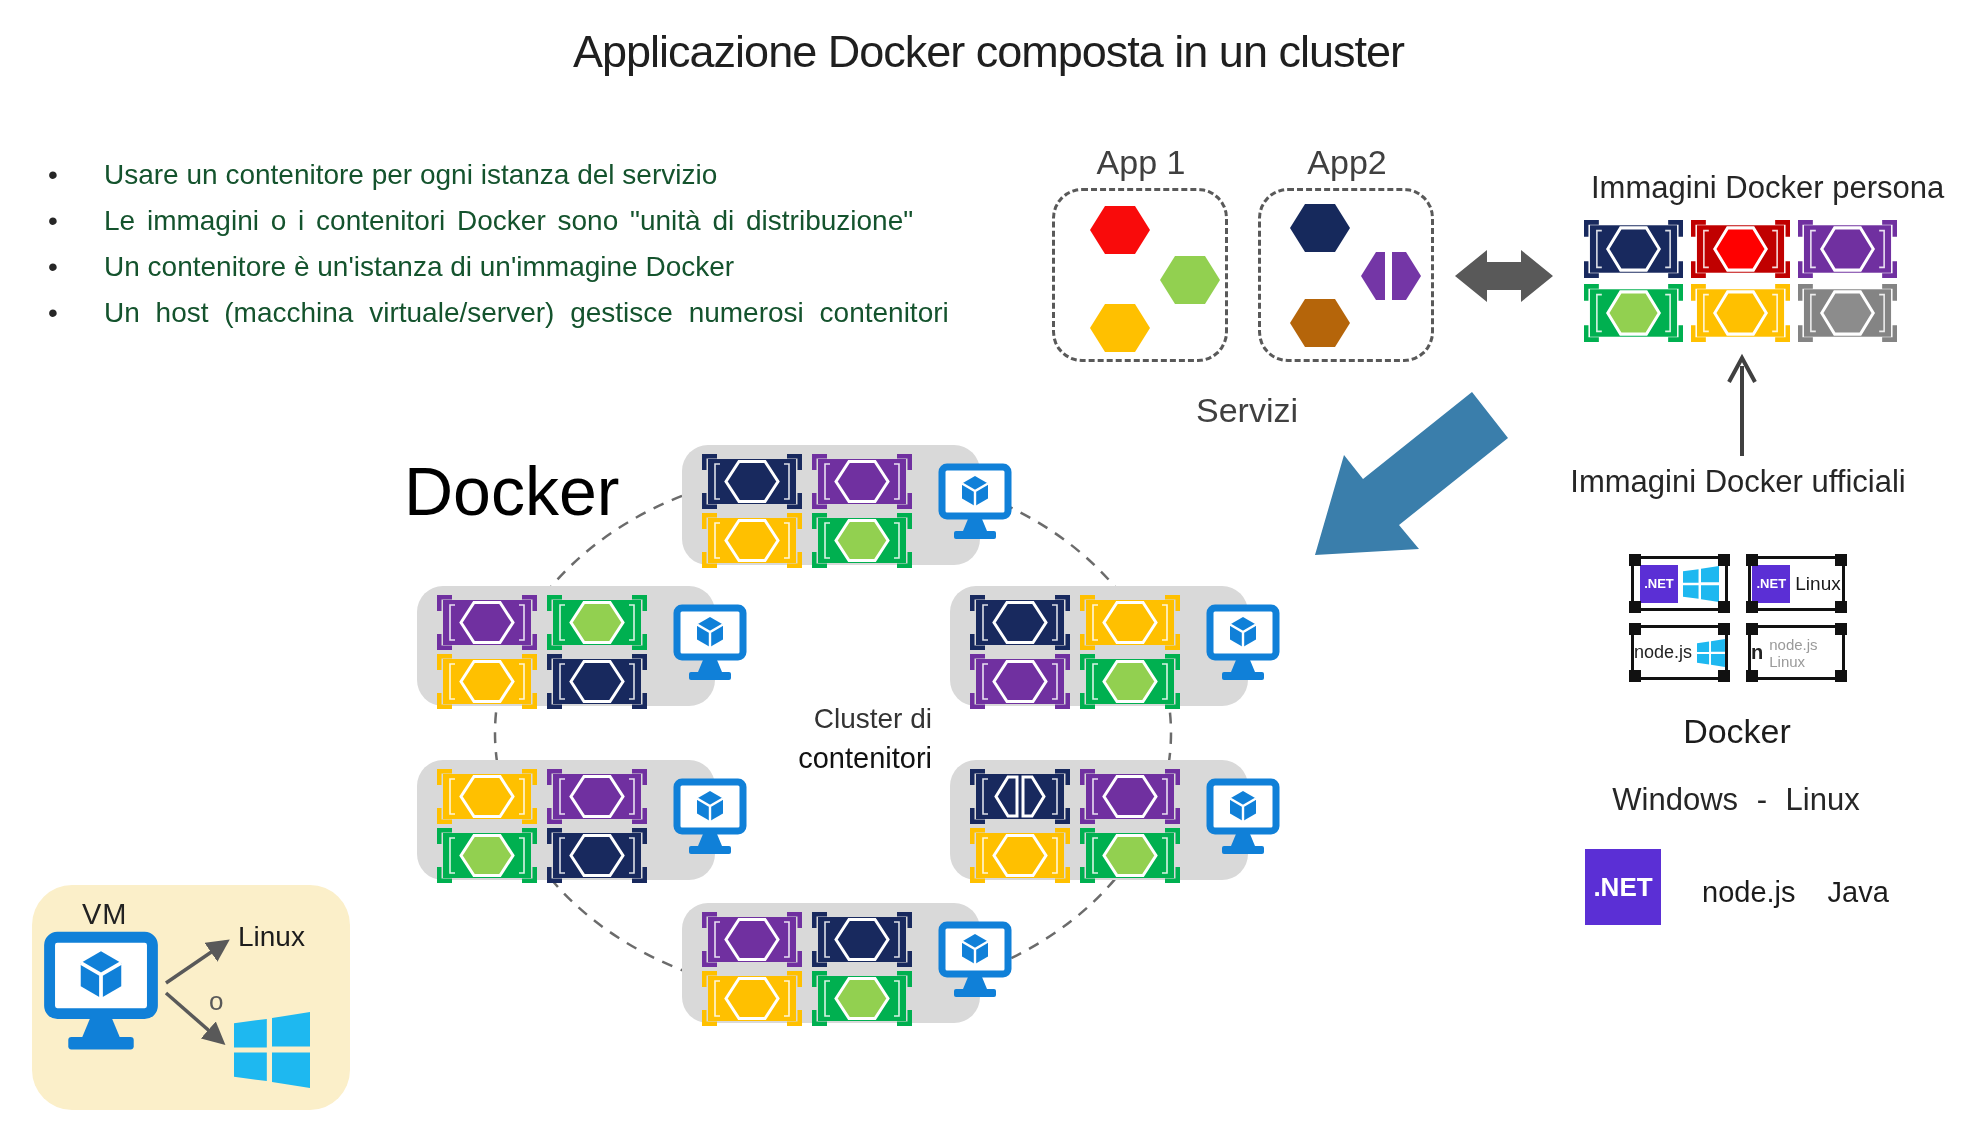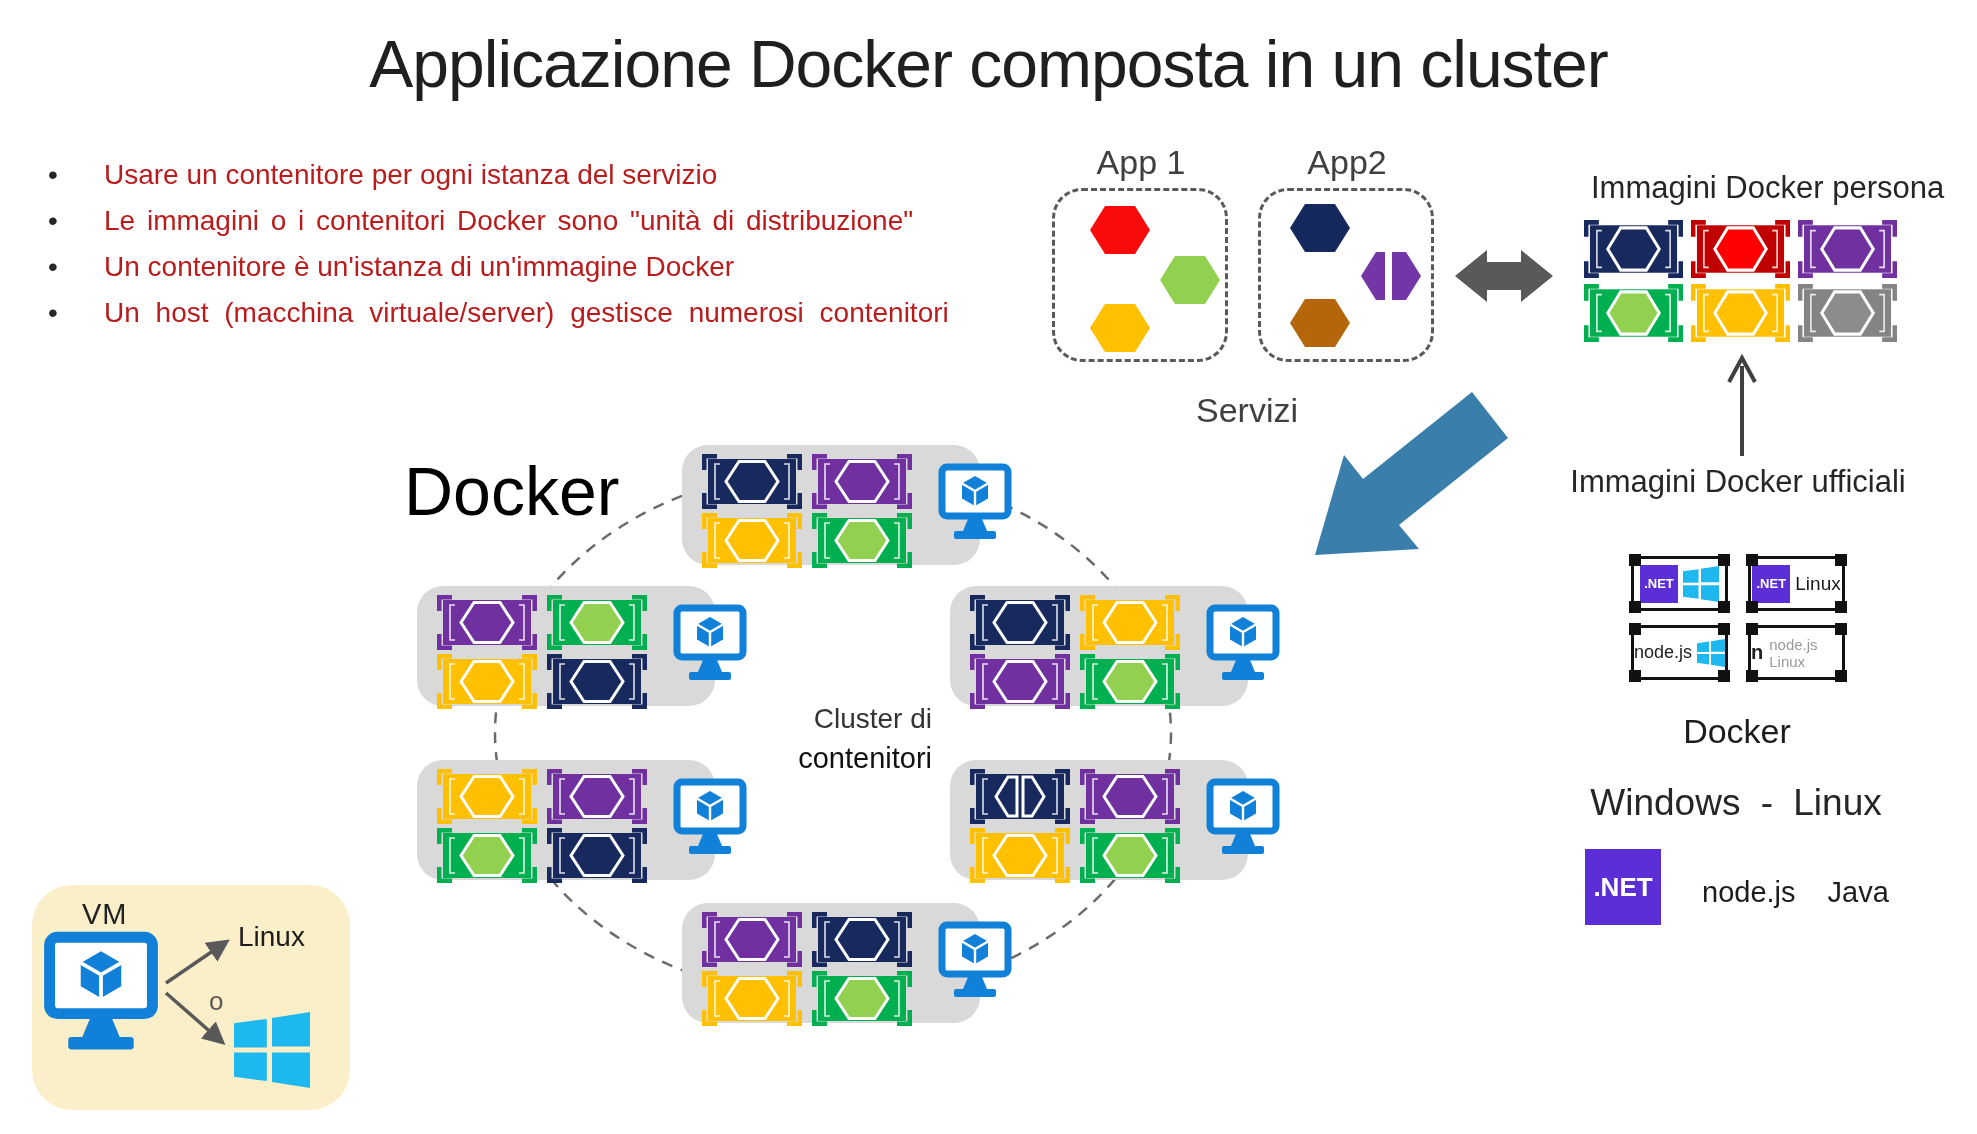--- a/index.html
+++ b/index.html
@@ -2,23 +2,23 @@
 <html><head>
 <meta charset="utf-8">
 <style>
   * { margin:0; padding:0; box-sizing:border-box; }
   html,body { background:#ffffff; }
   body { font-family:"Liberation Sans","DejaVu Sans",sans-serif; }
   .stage { position:relative; width:1977px; height:1134px; background:#fff; overflow:hidden; }
 
   
   .title { position:absolute; top:26px; left:0; width:1977px; text-align:center;
-           font-size:66px; color:#1f1f1f; font-weight:400; letter-spacing:-1px; }
+           font-size:45px; color:#1f1f1f; font-weight:400; letter-spacing:-1px; }
   .bullets { position:absolute; left:48px; top:152px; width:1010px; list-style:none; }
-  .bullets li { position:relative; padding-left:56px; font-size:28px; color:#b91c1c;
+  .bullets li { position:relative; padding-left:56px; font-size:28px; color:#14532d;
                 line-height:46px; white-space:nowrap; }
   .bullets li::before { content:"•"; position:absolute; left:0; top:0; font-size:28px; color:#262626; }
   .bullets li:nth-child(2) { word-spacing:4px; }
   .bullets li:nth-child(4) { word-spacing:8px; }
 
   
   .app-label { position:absolute; width:178px; text-align:center; font-size:34px; color:#404040; }
   .app-box { position:absolute; width:176px; height:174px; border:3px dashed #595959; border-radius:30px; }
   #app1-box { left:1052px; top:188px; }
   #app2-box { left:1258px; top:188px; }
@@ -55,21 +55,21 @@
               font-size:13px; display:flex; align-items:center; justify-content:center; }
   .winlogo-slot { display:inline-block; width:36px; height:36px; }
   .winlogo-slot svg { width:100%; height:100%; display:block; }
   .obox .os-text { font-size:19px; color:#1a1a1a; }
   .obox .node-text { font-size:18px; color:#222; }
   .obox .n-prefix { font-size:20px; font-weight:bold; color:#222; margin-right:1px; }
   .obox .gray-text { font-size:15px; color:#9a9a9a; }
   .docker-caption { position:absolute; left:1606px; top:712px; width:262px; text-align:center;
                     font-size:34px; color:#1c1c1c; }
   .platforms { position:absolute; left:1576px; top:782px; width:320px; text-align:center;
-               font-size:37px; color:#262626; word-spacing:10px; }
+               font-size:31px; color:#262626; word-spacing:10px; }
   .net-badge { position:absolute; left:1585px; top:849px; width:76px; height:76px; background:#5B2FD5;
                color:#fff; font-size:26px; font-weight:bold; display:flex; align-items:center; justify-content:center; }
   .runtimes { position:absolute; left:1702px; top:872px; display:flex; gap:32px;
               font-size:29px; color:#1c1c1c; align-items:center; height:40px; }
 
   
   .docker-big { position:absolute; left:404px; top:452px; font-size:68px; font-weight:300;
                 color:#000; letter-spacing:0px; }
   .overlay { position:absolute; left:0; top:0; width:1977px; height:1134px; pointer-events:none; }
   .ring { z-index:1; }

